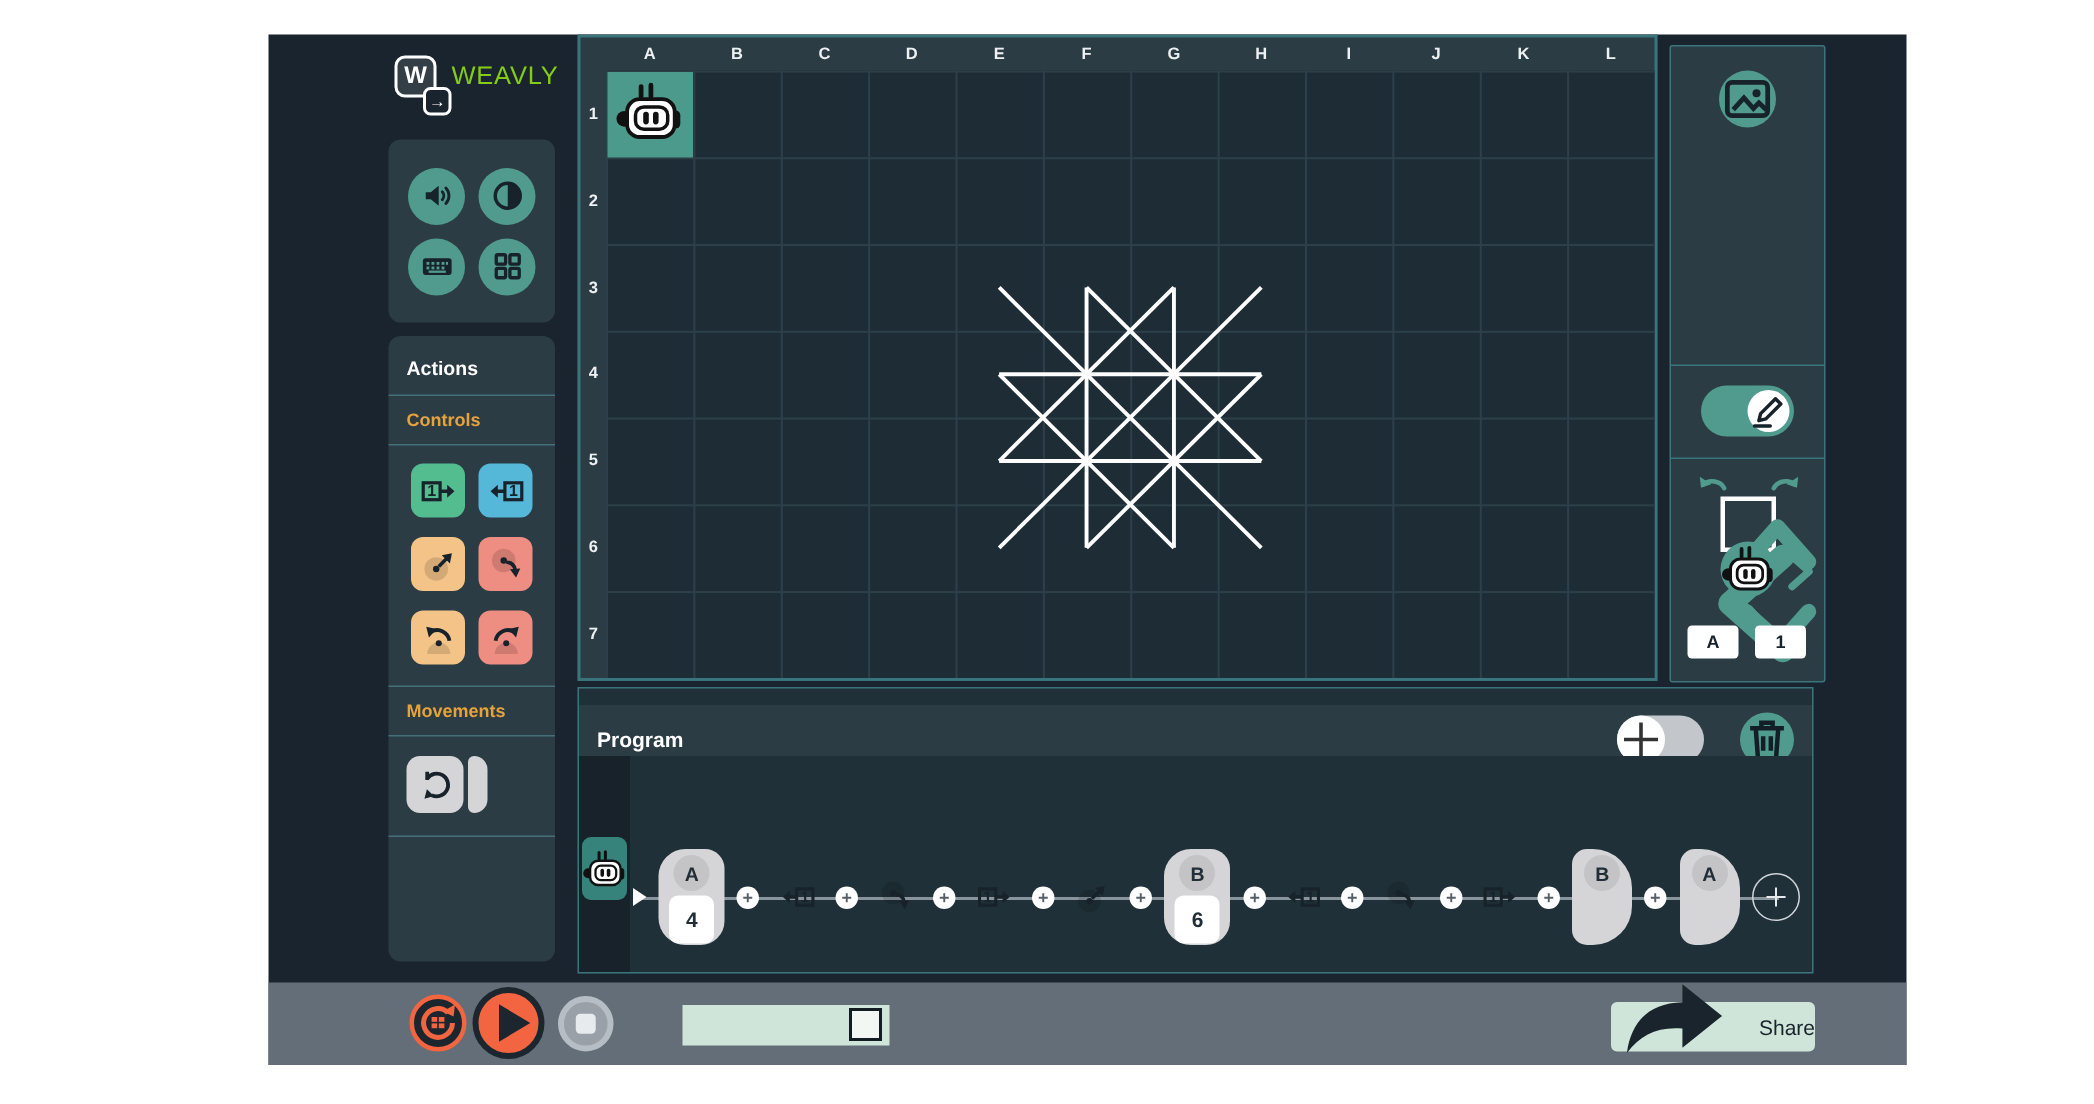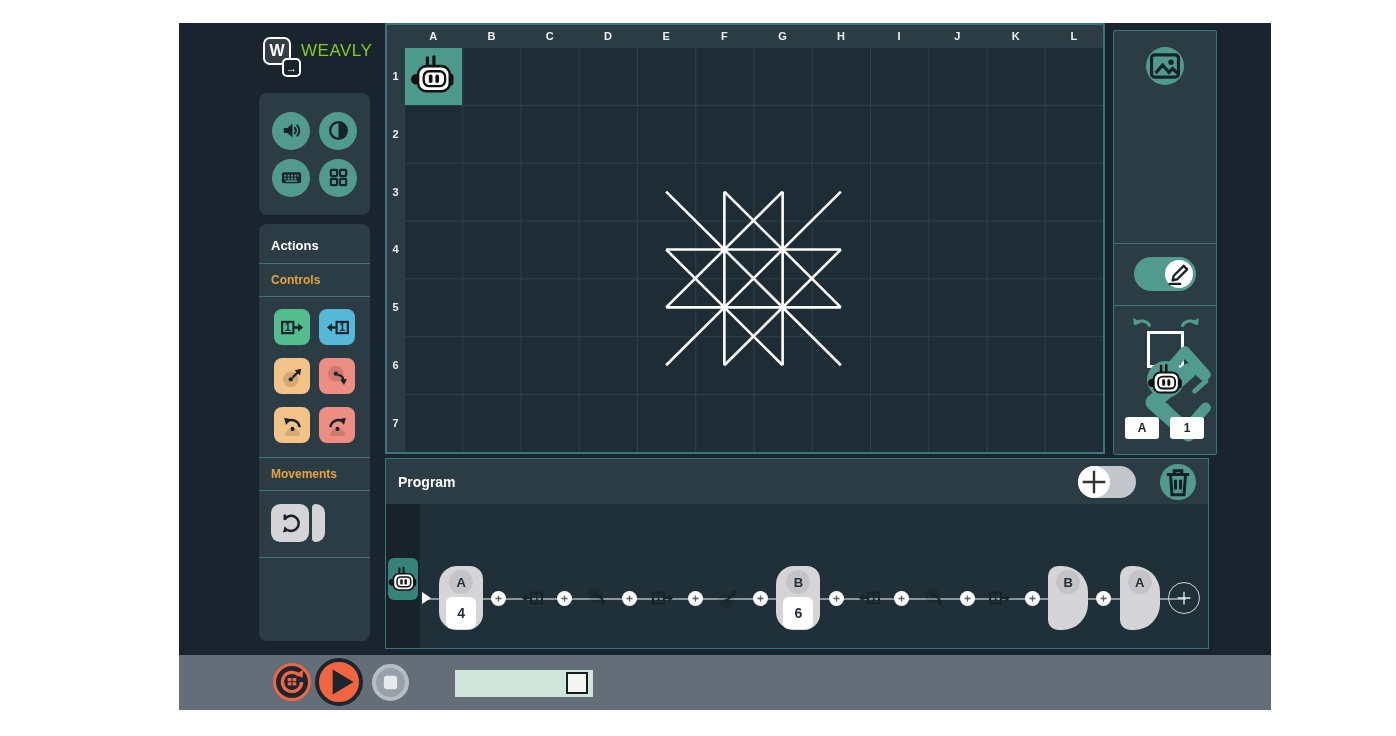--- a/index.html
+++ b/index.html
@@ -55,21 +55,21 @@
   .turn-btn svg { width: 24px; height: 18px; }
   .dpad-square { position: absolute; left: 33px; top: 300px; width: 37px; height: 37px; border: 3px solid #fff; background: transparent; }
   .chev { position: absolute; color: #509b8e; cursor: pointer; }
   .chev svg { width: 24px; height: 16px; display: block; }
   .dpad-robot { position: absolute; left: 33px; top: 330px; width: 37px; height: 37px; border-radius: 50%; background: #509b8e; display: flex; align-items: center; justify-content: center; }
   .dpad-robot svg { width: 26px; height: 22px; }
   .coord-box { position: absolute; top: 386px; width: 34px; height: 22px; background: #fff; border-radius: 3px; color: #17222b; font-size: 12px; font-weight: bold; display: flex; align-items: center; justify-content: center; cursor: text; }
 
   
   .program { position: absolute; left: 206px; top: 435px; width: 824px; height: 191px; border: 1px solid #3a757d; background: #203039; }
-  .prog-header { position: absolute; left: 0; right: 0; top: 0; height: 45px; background: #2b3c45; display: flex; align-items: center; padding: 0 12px; }
+  .prog-header { position: absolute; left: 0; right: 0; top: 11px; height: 45px; background: #2b3c45; display: flex; align-items: center; padding: 0 12px; }
   .prog-title { font-size: 14px; font-weight: bold; color: #fff; }
   .prog-tools { margin-left: auto; display: flex; align-items: center; gap: 24px; }
   .addnode-toggle { position: relative; width: 58px; height: 32px; border-radius: 16px; background: #c3c7cc; cursor: pointer; }
   .addnode-knob { position: absolute; left: 0; top: 0; width: 32px; height: 32px; border-radius: 50%; background: #fff; color: #333; display: flex; align-items: center; justify-content: center; }
   .addnode-knob svg { width: 20px; height: 20px; }
   .trash-btn { width: 36px; height: 36px; border-radius: 50%; background: #509b8e; color: #141e26; display: flex; align-items: center; justify-content: center; cursor: pointer; }
   .trash-btn svg { width: 20px; height: 20px; }
   .prog-body { position: absolute; left: 0; right: 0; top: 45px; bottom: 0; background: #203039; }
   .prog-strip { position: absolute; left: 0; top: 0; bottom: 0; width: 34px; background: #17222b; }
   .char-chip { position: absolute; left: 2px; top: 54px; width: 30px; height: 42px; background: #35837a; border-radius: 6px; display: flex; align-items: center; justify-content: center; }
@@ -617,15 +617,23 @@
         </svg>
       </span>
     <div class="speed-track">
       <div class="speed-handle"></div>
     </div>
     <span class="speed-fast">
         <svg viewBox="0 0 24 24" xmlns="http://www.w3.org/2000/svg" style="width:100%;height:100%;display:block">
           <path d="M3 5l8.5 7L3 19zM12.5 5l8.5 7-8.5 7z" fill="currentColor"></path>
         </svg>
       </span>
+    <div class="share-btn">
+      <span>
+          <svg viewBox="0 0 24 24" xmlns="http://www.w3.org/2000/svg" style="width:100%;height:100%;display:block">
+            <path d="M13.5 4l7.5 6-7.5 6v-3.6C8.8 12 5.6 13.6 3 17c.8-5.8 4-9.4 10.5-9.6z" fill="currentColor"></path>
+          </svg>
+        </span>
+      <span>Share</span>
+    </div>
   </div>
 
 </div>
 
 </body></html>

